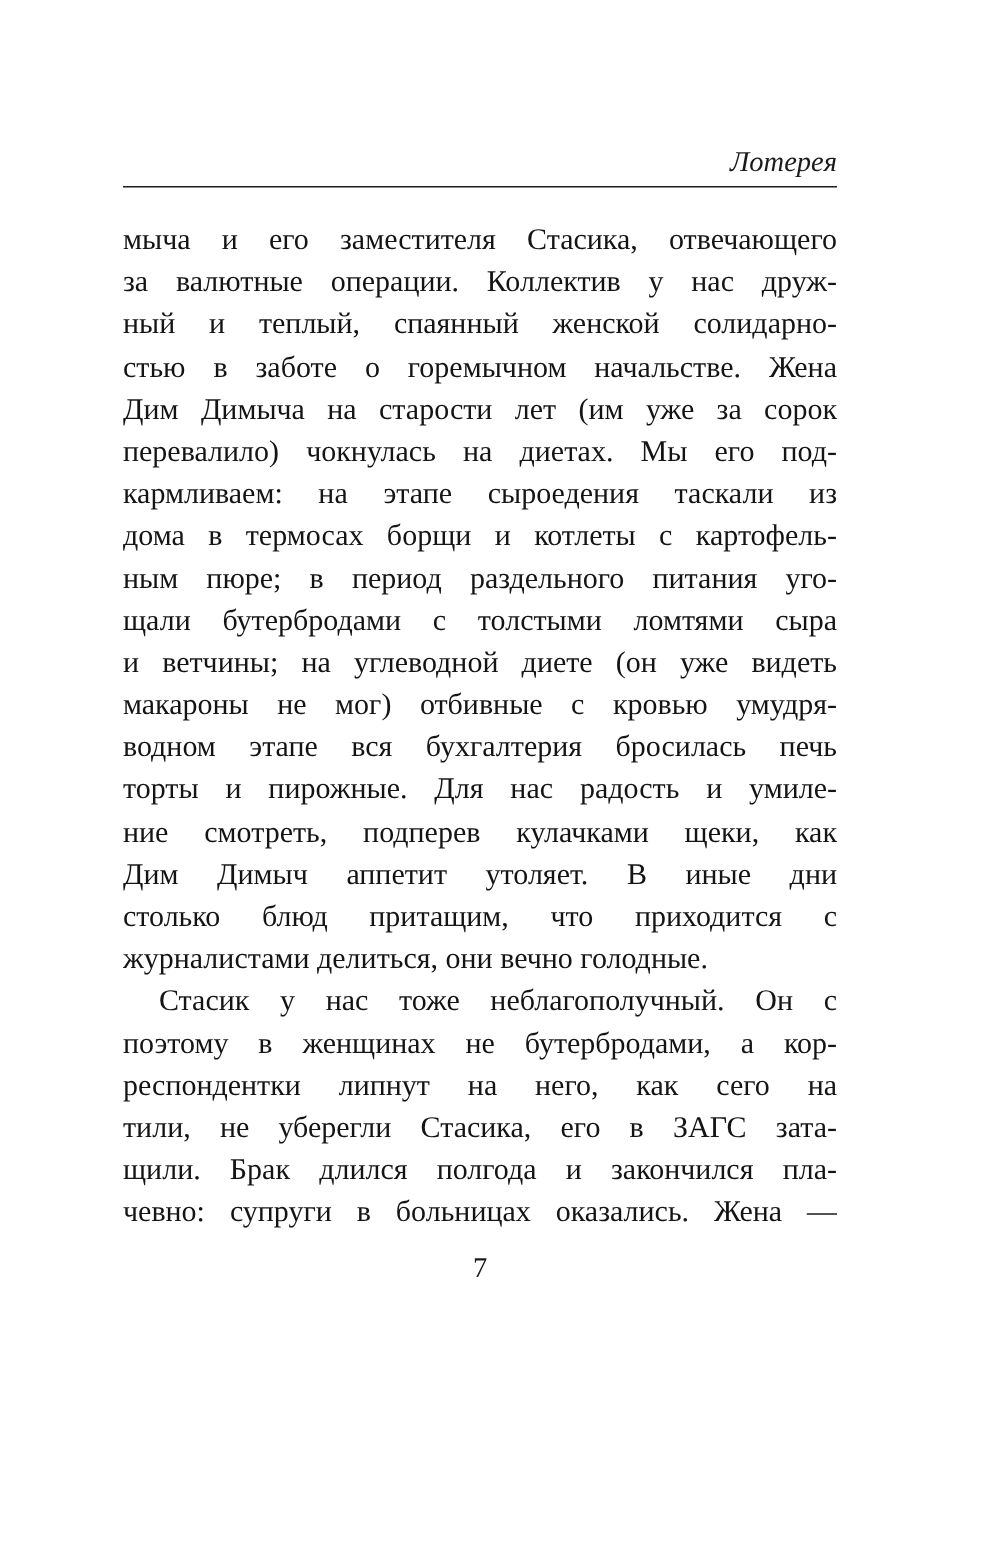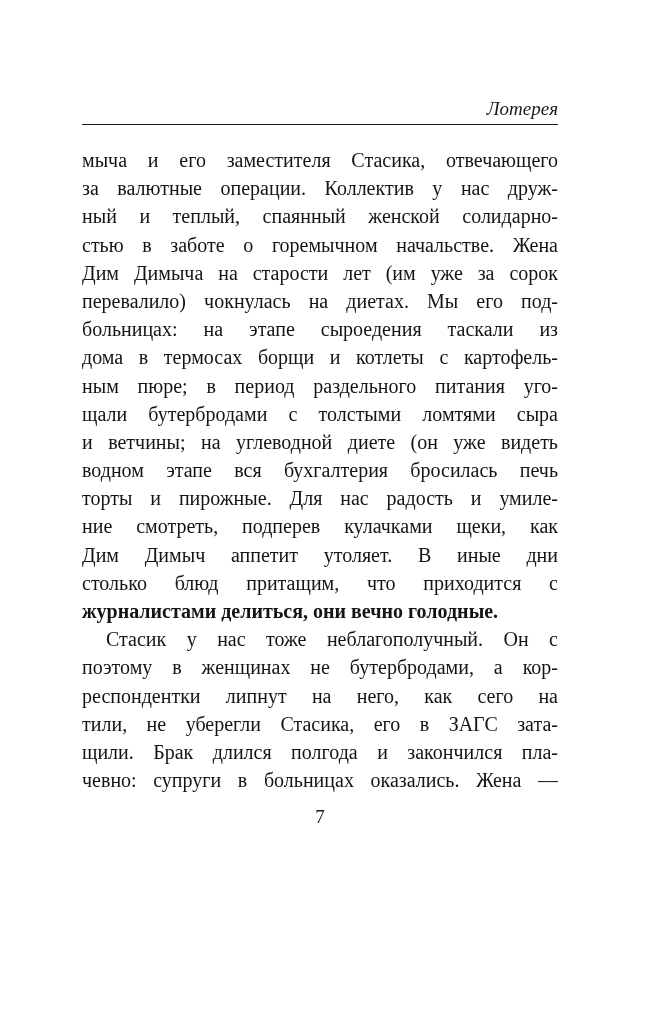--- a/index.html
+++ b/index.html
@@ -41,21 +41,20 @@
   }
   .line {
     height: 28.2px;
     overflow: hidden;
     text-align: justify;
     text-align-last: justify;
   }
   .line.no-justify {
     text-align: right;
     text-align-last: left;
-    font-weight: bold;
   }
   .line.indent {
     text-indent: 24px;
   }
   .folio {
     margin-top: 12px;
     text-align: center;
     font-size: 19px;
     color: #1a1a1a;
   }
@@ -79,30 +78,31 @@
         <div class="line">за валютные операции. Коллектив у нас друж-</div>
 
         <div class="line">ный и теплый, спаянный женской солидарно-</div>
 
         <div class="line">стью в заботе о горемычном начальстве. Жена</div>
 
         <div class="line">Дим Димыча на старости лет (им уже за сорок</div>
 
         <div class="line">перевалило) чокнулась на диетах. Мы его под-</div>
 
-        <div class="line">больницах: на этапе сыроедения таскали из</div>
+        <div class="line">кармливаем: на этапе сыроедения таскали из</div>
 
         <div class="line">дома в термосах борщи и котлеты с картофель-</div>
 
         <div class="line">ным пюре; в период раздельного питания уго-</div>
 
         <div class="line">щали бутербродами с толстыми ломтями сыра</div>
 
         <div class="line">и ветчины; на углеводной диете (он уже видеть</div>
 
+        <div class="line">макароны не мог) отбивные с кровью умудря-</div>
 
 
         <div class="line">водном этапе вся бухгалтерия бросилась печь</div>
 
         <div class="line">торты и пирожные. Для нас радость и умиле-</div>
 
         <div class="line">ние смотреть, подперев кулачками щеки, как</div>
 
         <div class="line">Дим Димыч аппетит утоляет. В иные дни</div>
 

